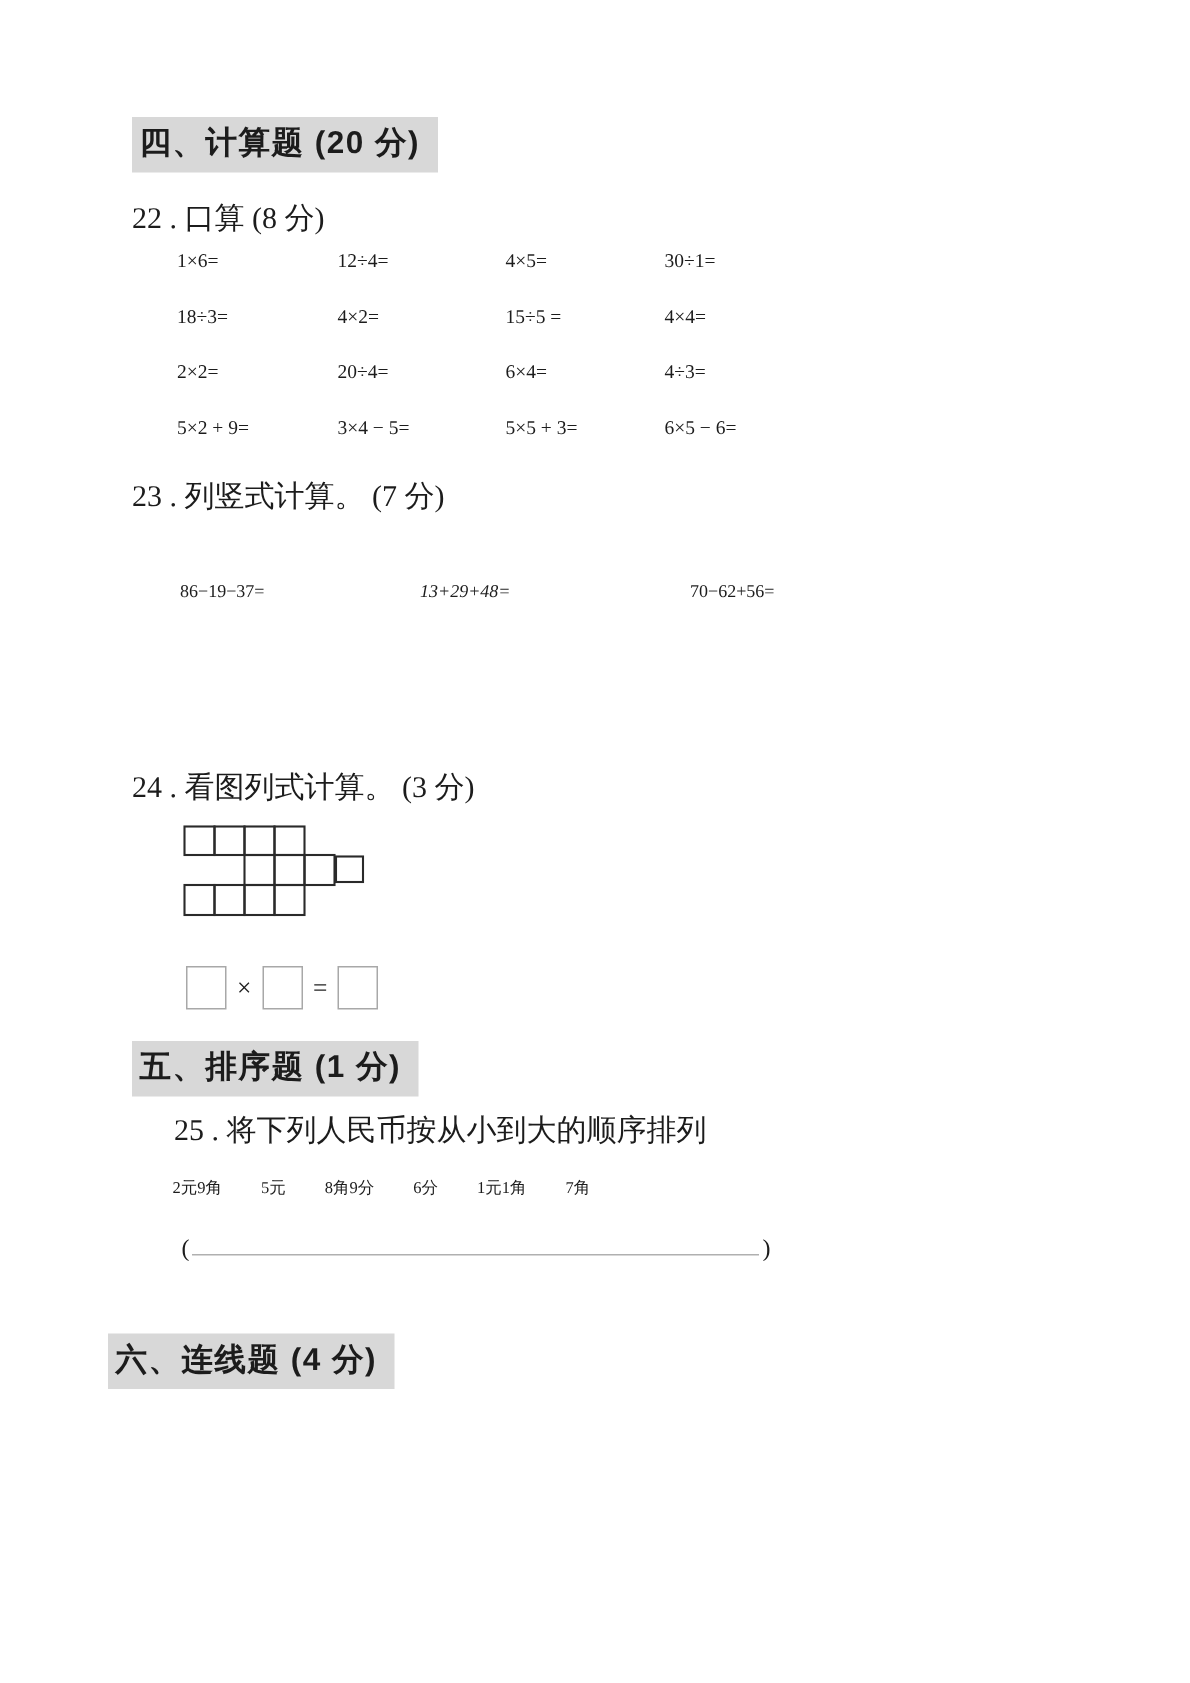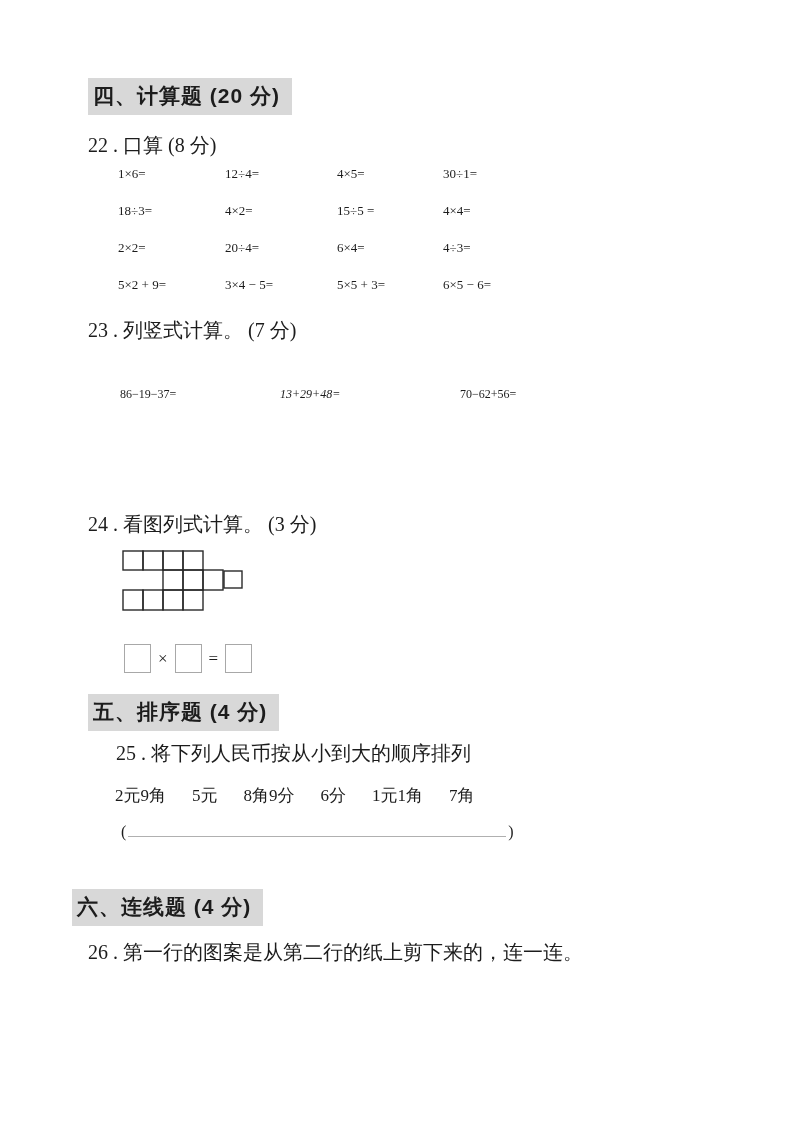--- a/index.html
+++ b/index.html
@@ -58,21 +58,21 @@
     width: 27px;
     height: 29px;
     border: 1.5px solid #a8a8a8;
     background: #ffffff;
   }
   .equation-row .op { color: #1c1c1c; line-height: 1; }
 
   .money-row {
     display: flex;
     gap: 26px;
-    font-size: 17px;
+    font-size: 11px;
     white-space: nowrap;
   }
 
   .answer-line-wrap { font-size: 16px; white-space: nowrap; }
   .answer-line {
     display: inline-block;
     width: 378px;
     height: 15px;
     border-bottom: 1.5px solid #b0b0b0;
     vertical-align: baseline;
@@ -143,21 +143,21 @@
 
   <div class="abs equation-row" style="left:124px; top:644px;">
     <span class="answer-box"></span>
     <span class="op">×</span>
     <span class="answer-box"></span>
     <span class="op">=</span>
     <span class="answer-box"></span>
   </div>
 
   <div class="abs" style="left:88px; top:694px;">
-    <span class="section-heading">五、排序题 (4 分)</span>
+    <span class="section-heading">五、排序题 (1 分)</span>
   </div>
 
   <div class="abs q-label" style="left:88px; top:740px;margin-left:28px;">25 . 将下列人民币按从小到大的顺序排列</div>
 
   <div class="abs money-row" style="left:115px; top:784px;">
     <span>2元9角</span>
     <span>5元</span>
     <span>8角9分</span>
     <span>6分</span>
     <span>1元1角</span>
@@ -165,15 +165,14 @@
   </div>
 
   <div class="abs answer-line-wrap" style="left:121px; top:822px;">
     <span>(</span><span class="answer-line"></span><span>)</span>
   </div>
 
   <div class="abs" style="left:72px; top:889px;">
     <span class="section-heading">六、连线题 (4 分)</span>
   </div>
 
-  <div class="abs q-label" style="left:88px; top:939px;">26 . 第一行的图案是从第二行的纸上剪下来的，连一连。</div>
 
 </div>
 
 </body></html>

